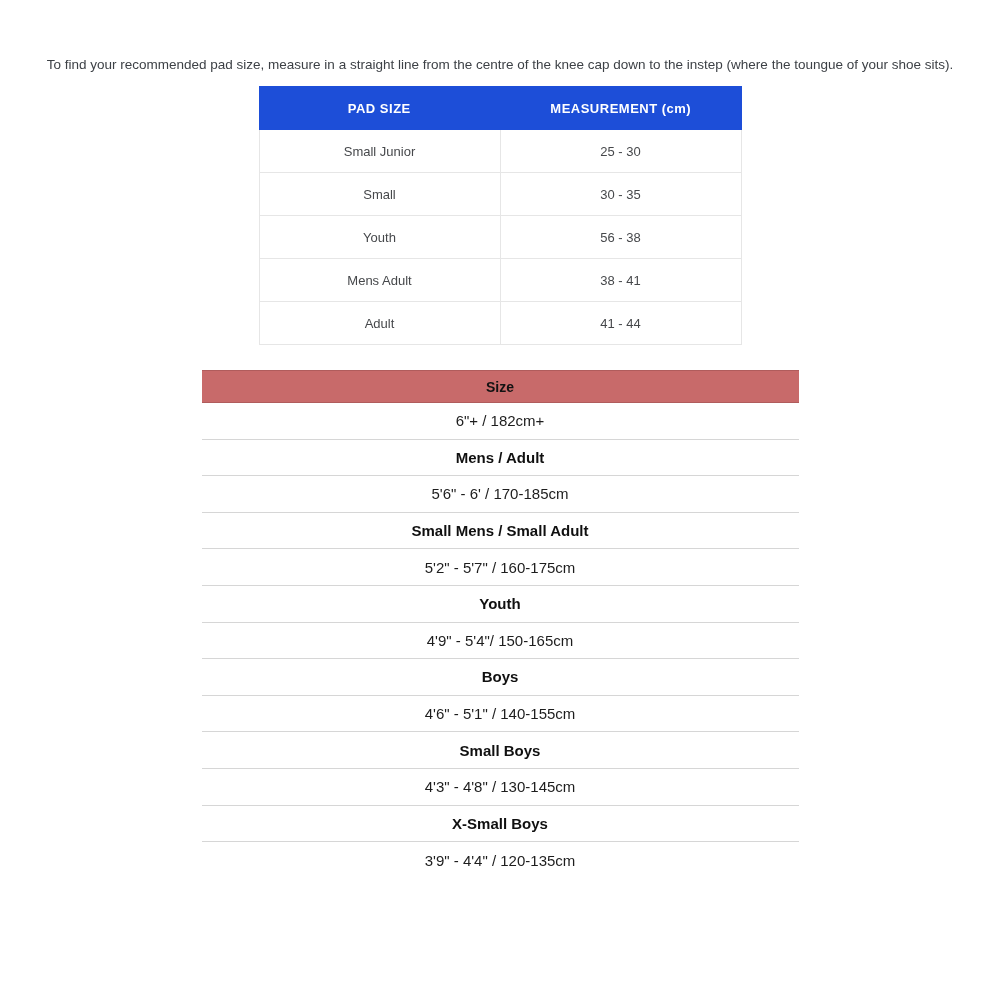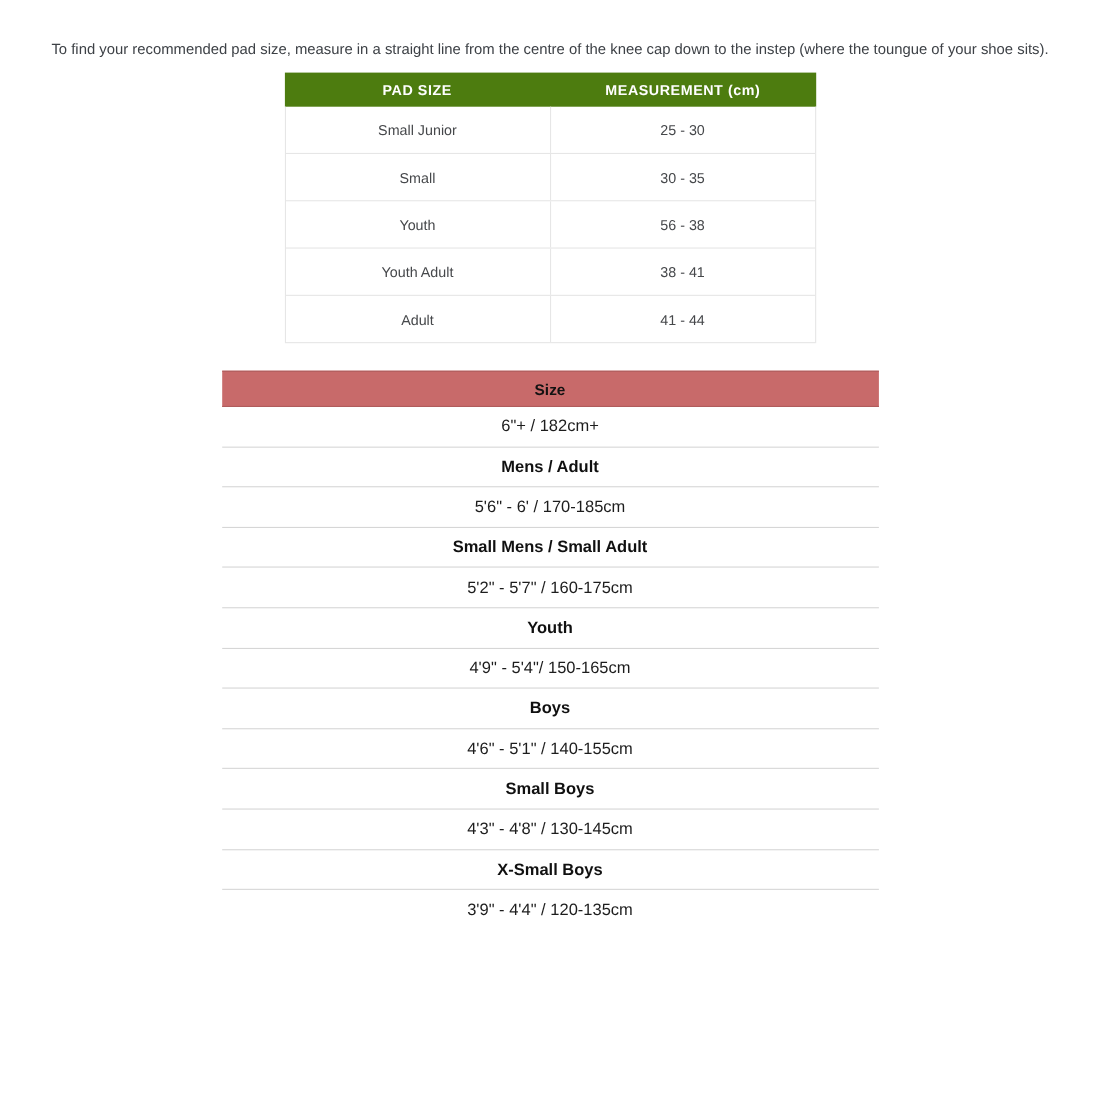--- a/index.html
+++ b/index.html
@@ -10,36 +10,36 @@
   }
   .page {
     width: 1000px;
     height: 1000px;
     background: #ffffff;
     overflow: hidden;
   }
 
   
   .intro {
-    padding-top: 36px;
+    padding-top: 56px;
     text-align: center;
     font-size: 13.5px;
     line-height: 17px;
     color: #3d4146;
   }
 
   
   .pad-table {
     width: 483px;
     margin: 13px auto 0 auto;
   }
   .pad-table-header {
     display: flex;
-    height: 31px;
-    background: #4d7c0f;
+    height: 44px;
+    background: #1d4ed8;
   }
   .pad-header-cell {
     flex: 1;
     display: flex;
     align-items: center;
     justify-content: center;
     color: #ffffff;
     font-weight: bold;
     font-size: 13px;
     letter-spacing: 0.5px;
@@ -125,21 +125,21 @@
           <div class="pad-cell first">Small</div>
           <div class="pad-cell">30 - 35</div>
         </div>
 
         <div class="pad-row">
           <div class="pad-cell first">Youth</div>
           <div class="pad-cell">56 - 38</div>
         </div>
 
         <div class="pad-row">
-          <div class="pad-cell first">Youth Adult</div>
+          <div class="pad-cell first">Mens Adult</div>
           <div class="pad-cell">38 - 41</div>
         </div>
 
         <div class="pad-row">
           <div class="pad-cell first">Adult</div>
           <div class="pad-cell">41 - 44</div>
         </div>
 
       </div>
   </div>

